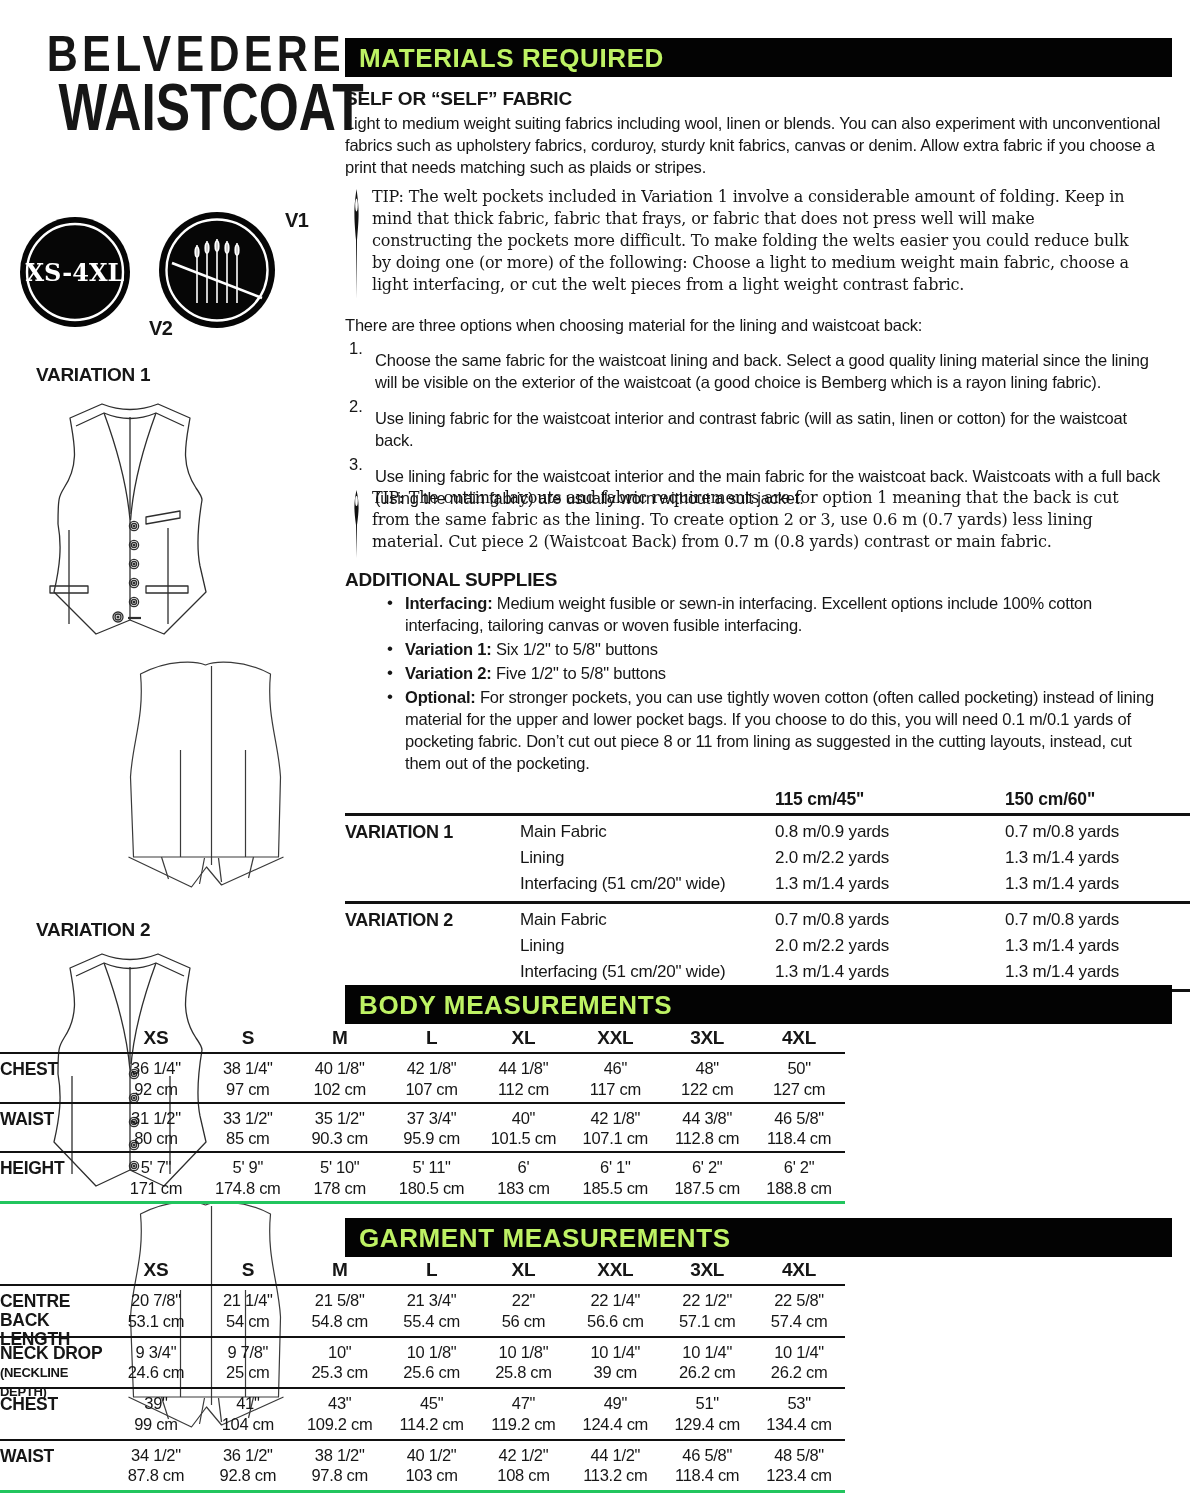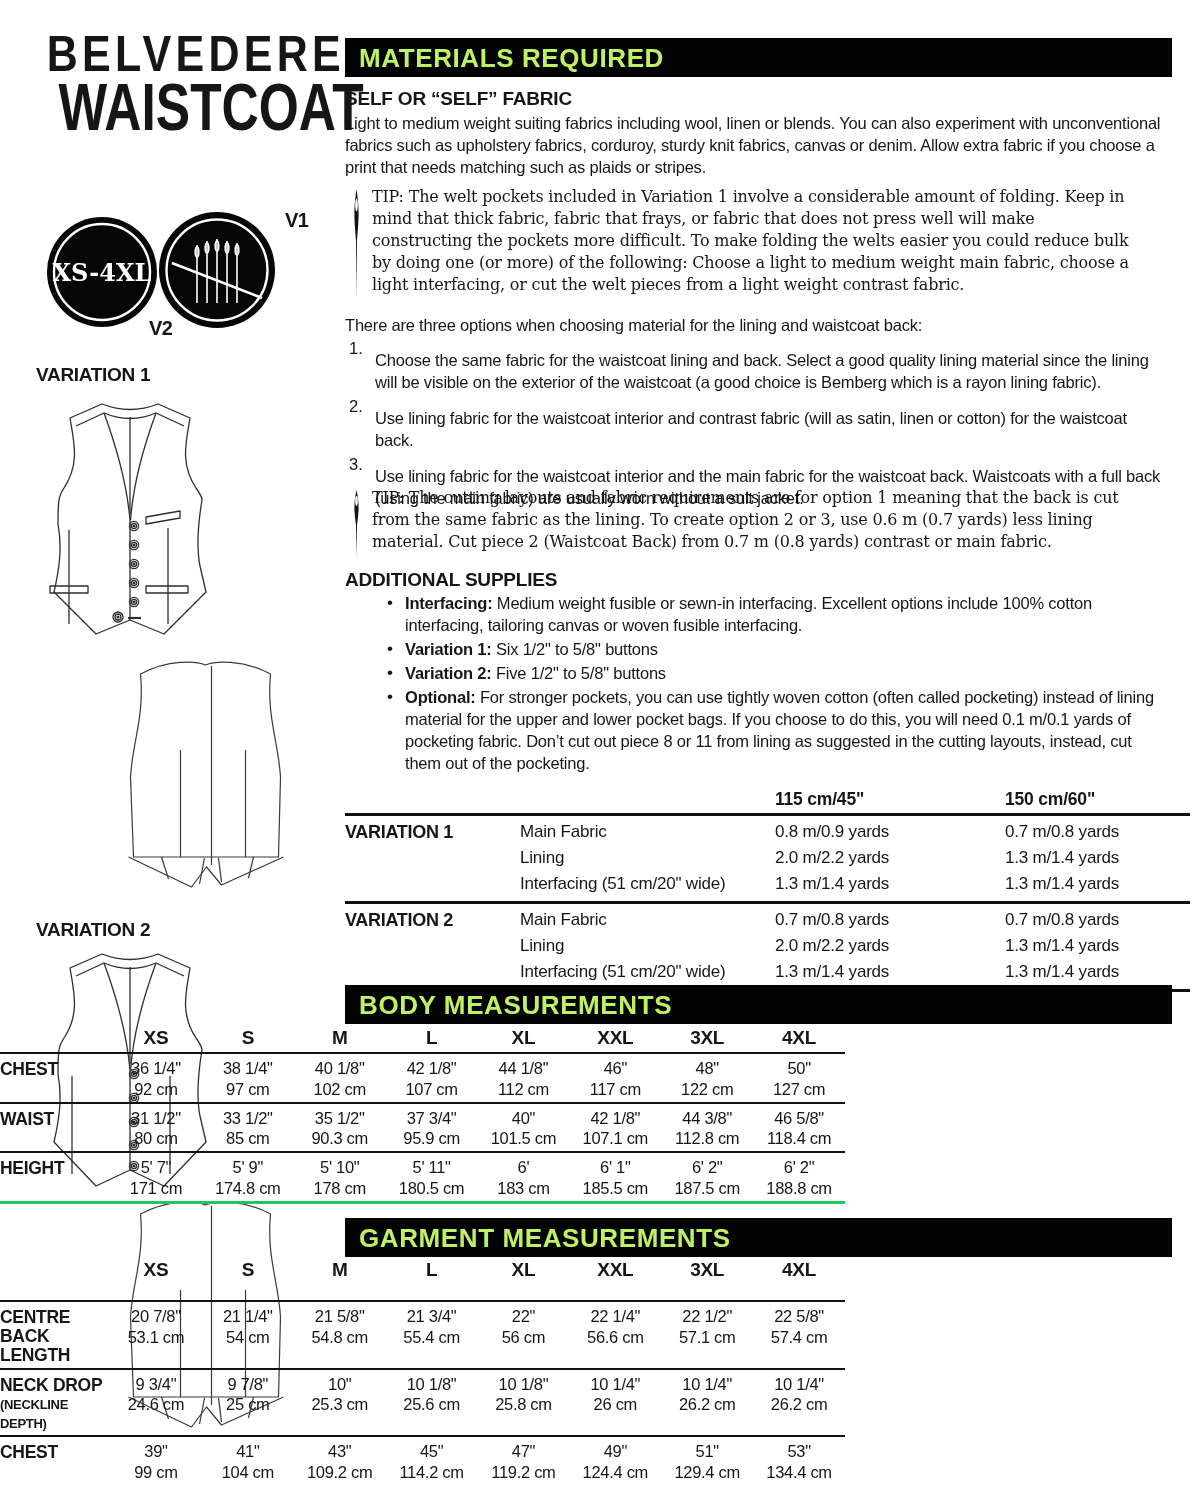--- a/index.html
+++ b/index.html
@@ -11,21 +11,21 @@
   .abs{position:absolute;}
 
   
   #title{left:26px;top:28px;width:296px;text-align:center;}
   .t1{font-weight:bold;font-size:50px;letter-spacing:5px;white-space:nowrap;
       transform:scaleX(0.86);transform-origin:50% 0;line-height:52px;}
   .t2{font-weight:bold;font-size:66px;letter-spacing:0px;white-space:nowrap;
       transform:scaleX(0.78);transform-origin:50% 0;line-height:62px;margin-top:-4px;}
 
   .badge{border-radius:50%;}
-  #badge-size{left:46px;top:216px;width:112px;height:112px;}
+  #badge-size{left:19px;top:216px;width:112px;height:112px;}
   #badge-needles{left:158px;top:211px;width:118px;height:118px;}
   .vlab{font-weight:bold;font-size:20px;letter-spacing:-0.5px;}
   #v1lab{left:285px;top:209px;}
   #v2lab{left:149px;top:317px;}
 
   .varlab{font-weight:bold;font-size:19px;letter-spacing:-0.3px;}
   #varlab1{left:36px;top:364px;}
   #varlab2{left:36px;top:919px;}
 
   svg{display:block;}
@@ -76,21 +76,21 @@
   .fglabel{font-weight:bold;font-size:18px;letter-spacing:-0.3px;}
 
   
   .mtable{width:845px;border-bottom:3px solid #22c55e;}
   #btable{top:1024px;}
   #gtable{top:1256px;}
   .sizes-row{display:grid;grid-template-columns:110px repeat(8,1fr);height:28px;align-items:center;}
   .szh{font-weight:bold;font-size:19px;text-align:center;letter-spacing:-0.3px;}
   .trow{display:grid;grid-template-columns:110px repeat(8,1fr);border-top:2.5px solid #111;}
   #btable .trow{height:47.5px;}
-  #gtable .trow{height:49.5px;margin-top:16px;}
+  #gtable .trow{height:49.5px;}
   .tlabel{font-weight:bold;font-size:17.5px;letter-spacing:-0.3px;line-height:19px;padding-top:6px;}
   .tlabel .sub-small{font-size:13px;letter-spacing:-0.3px;}
   .tcells{grid-column:2 / -1;display:grid;grid-template-columns:repeat(8,1fr);}
   .mcell{text-align:center;padding-top:4px;}
   .imp,.met{font-size:16.5px;line-height:20.5px;letter-spacing:-0.3px;}
 </style>
 </head>
 <body>
 
 <div class="abs" id="title">
@@ -524,21 +524,21 @@
         <div class="mcell">
           <div class="imp">10 1/8"</div>
           <div class="met">25.6 cm</div>
         </div>
         <div class="mcell">
           <div class="imp">10 1/8"</div>
           <div class="met">25.8 cm</div>
         </div>
         <div class="mcell">
           <div class="imp">10 1/4"</div>
-          <div class="met">26 cm</div>
+          <div class="met">39 cm</div>
         </div>
         <div class="mcell">
           <div class="imp">10 1/4"</div>
           <div class="met">26.2 cm</div>
         </div>
         <div class="mcell">
           <div class="imp">10 1/4"</div>
           <div class="met">26.2 cm</div>
         </div>
       </div>

